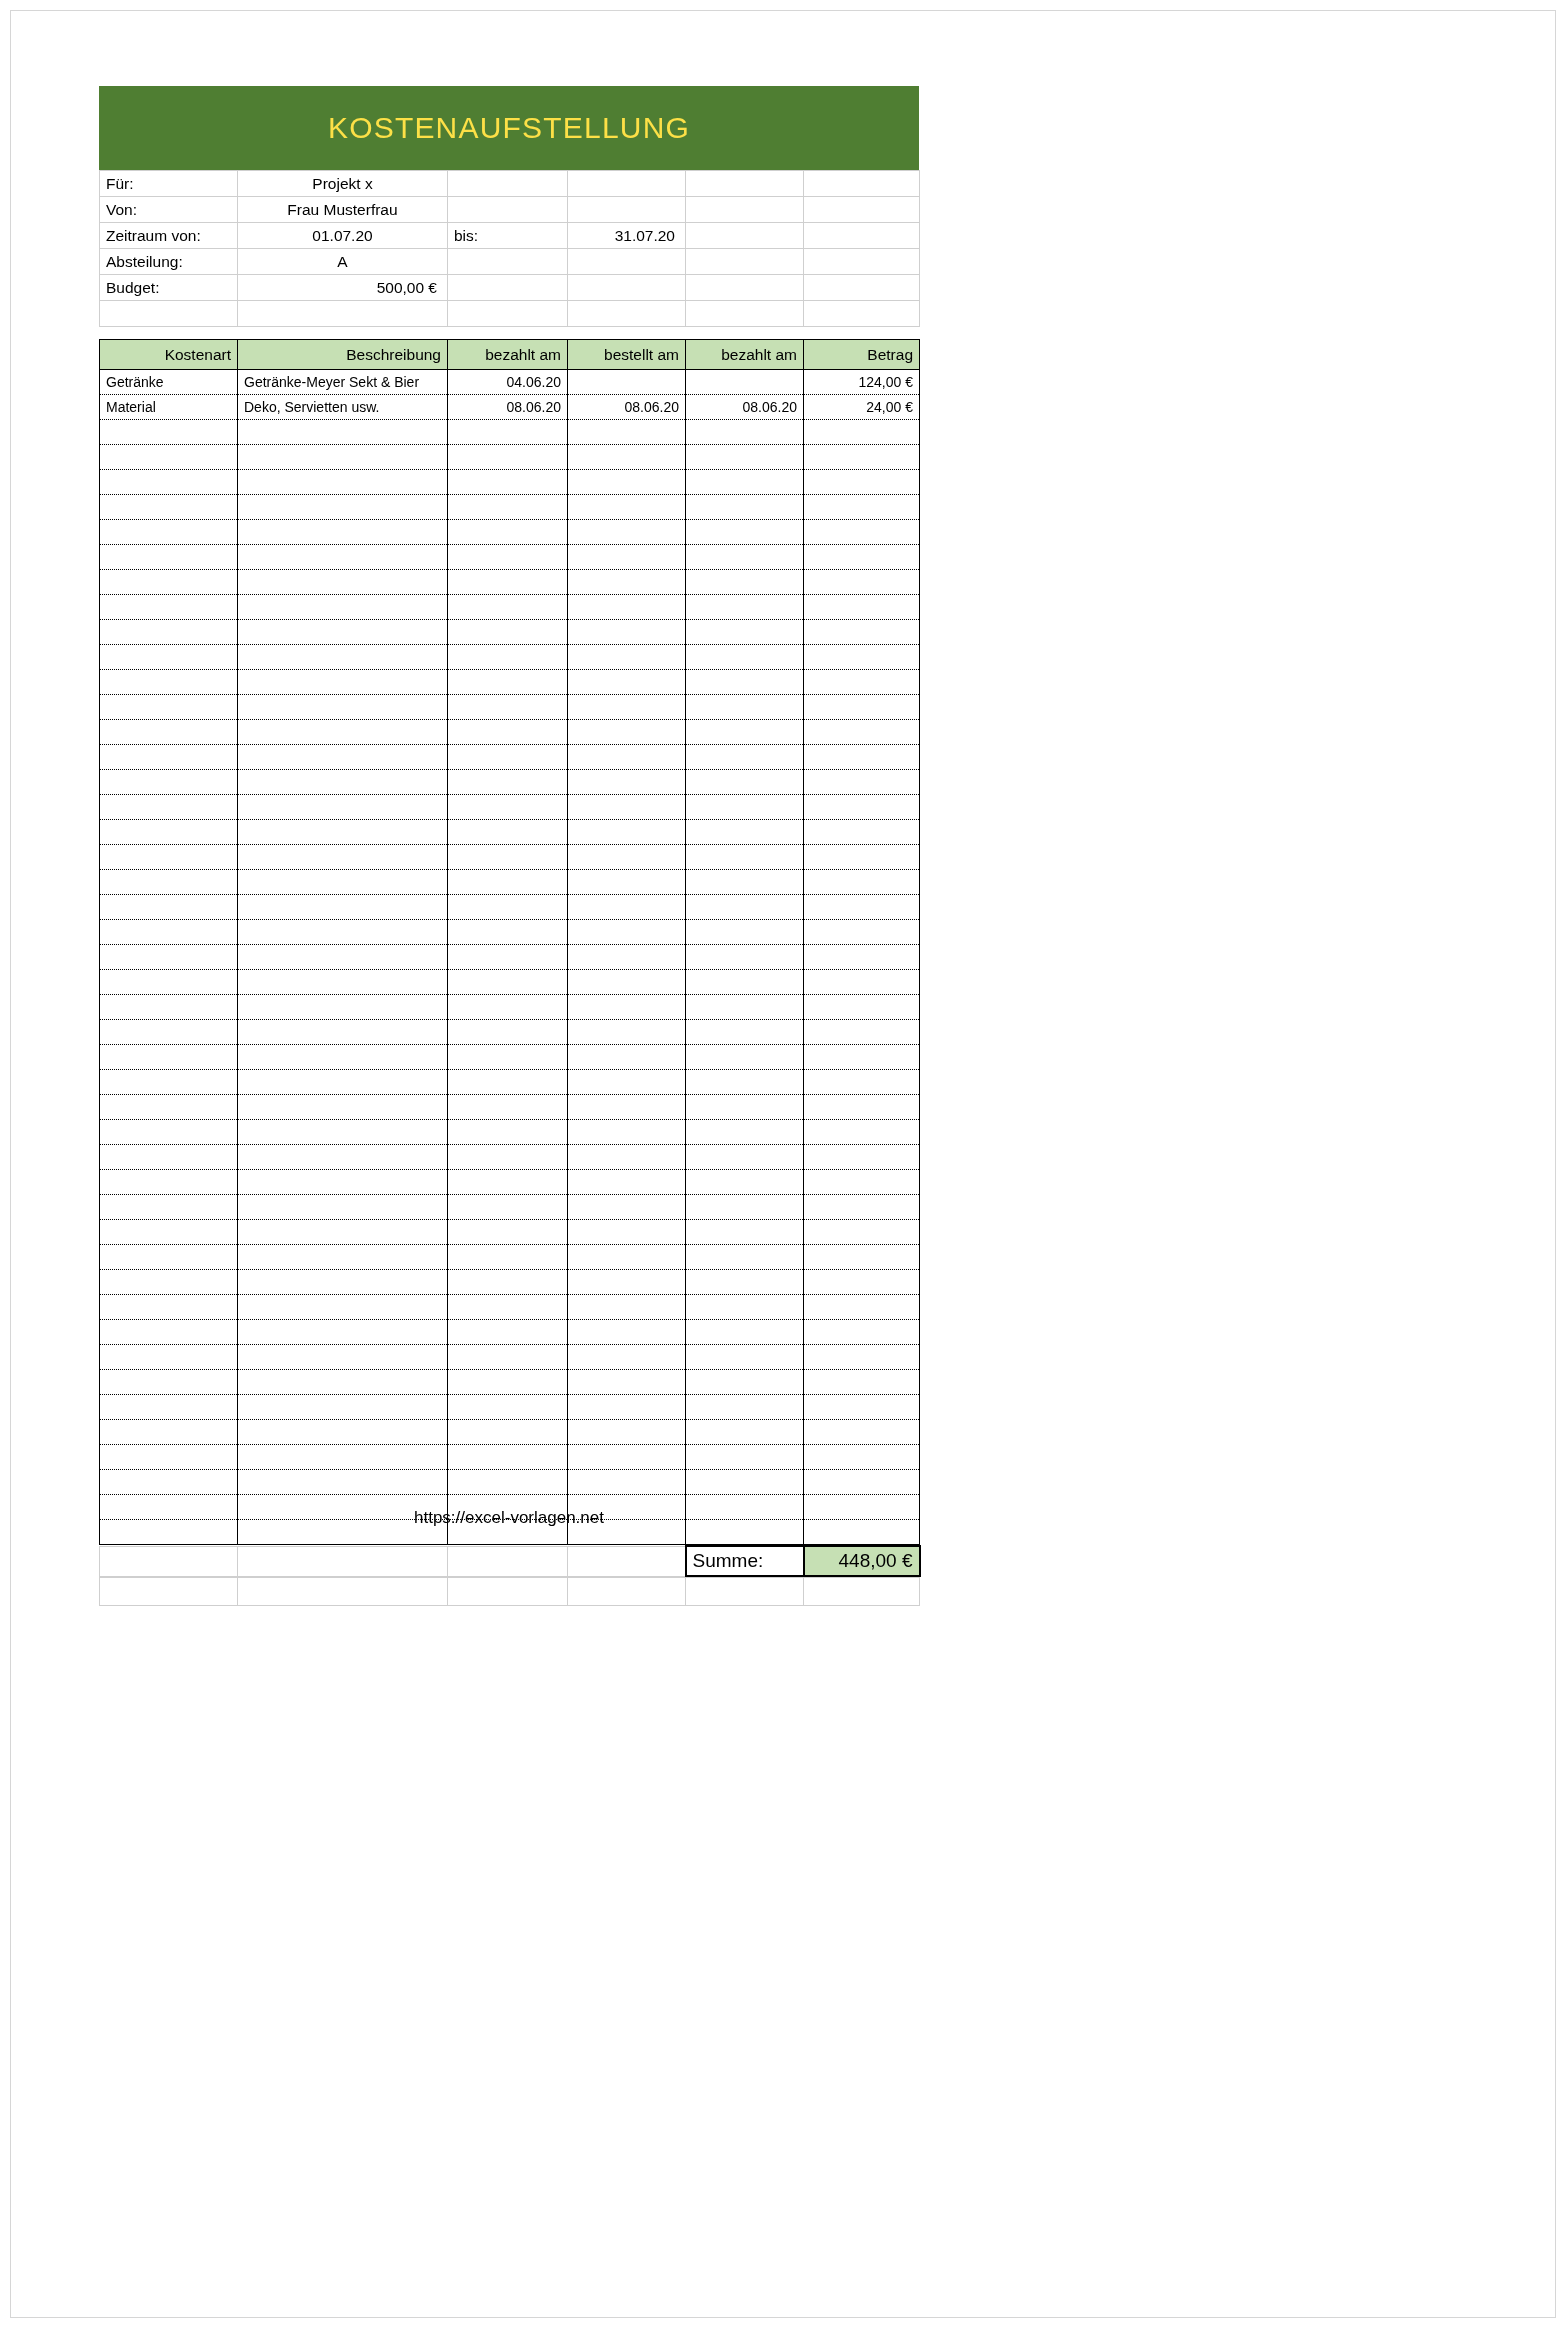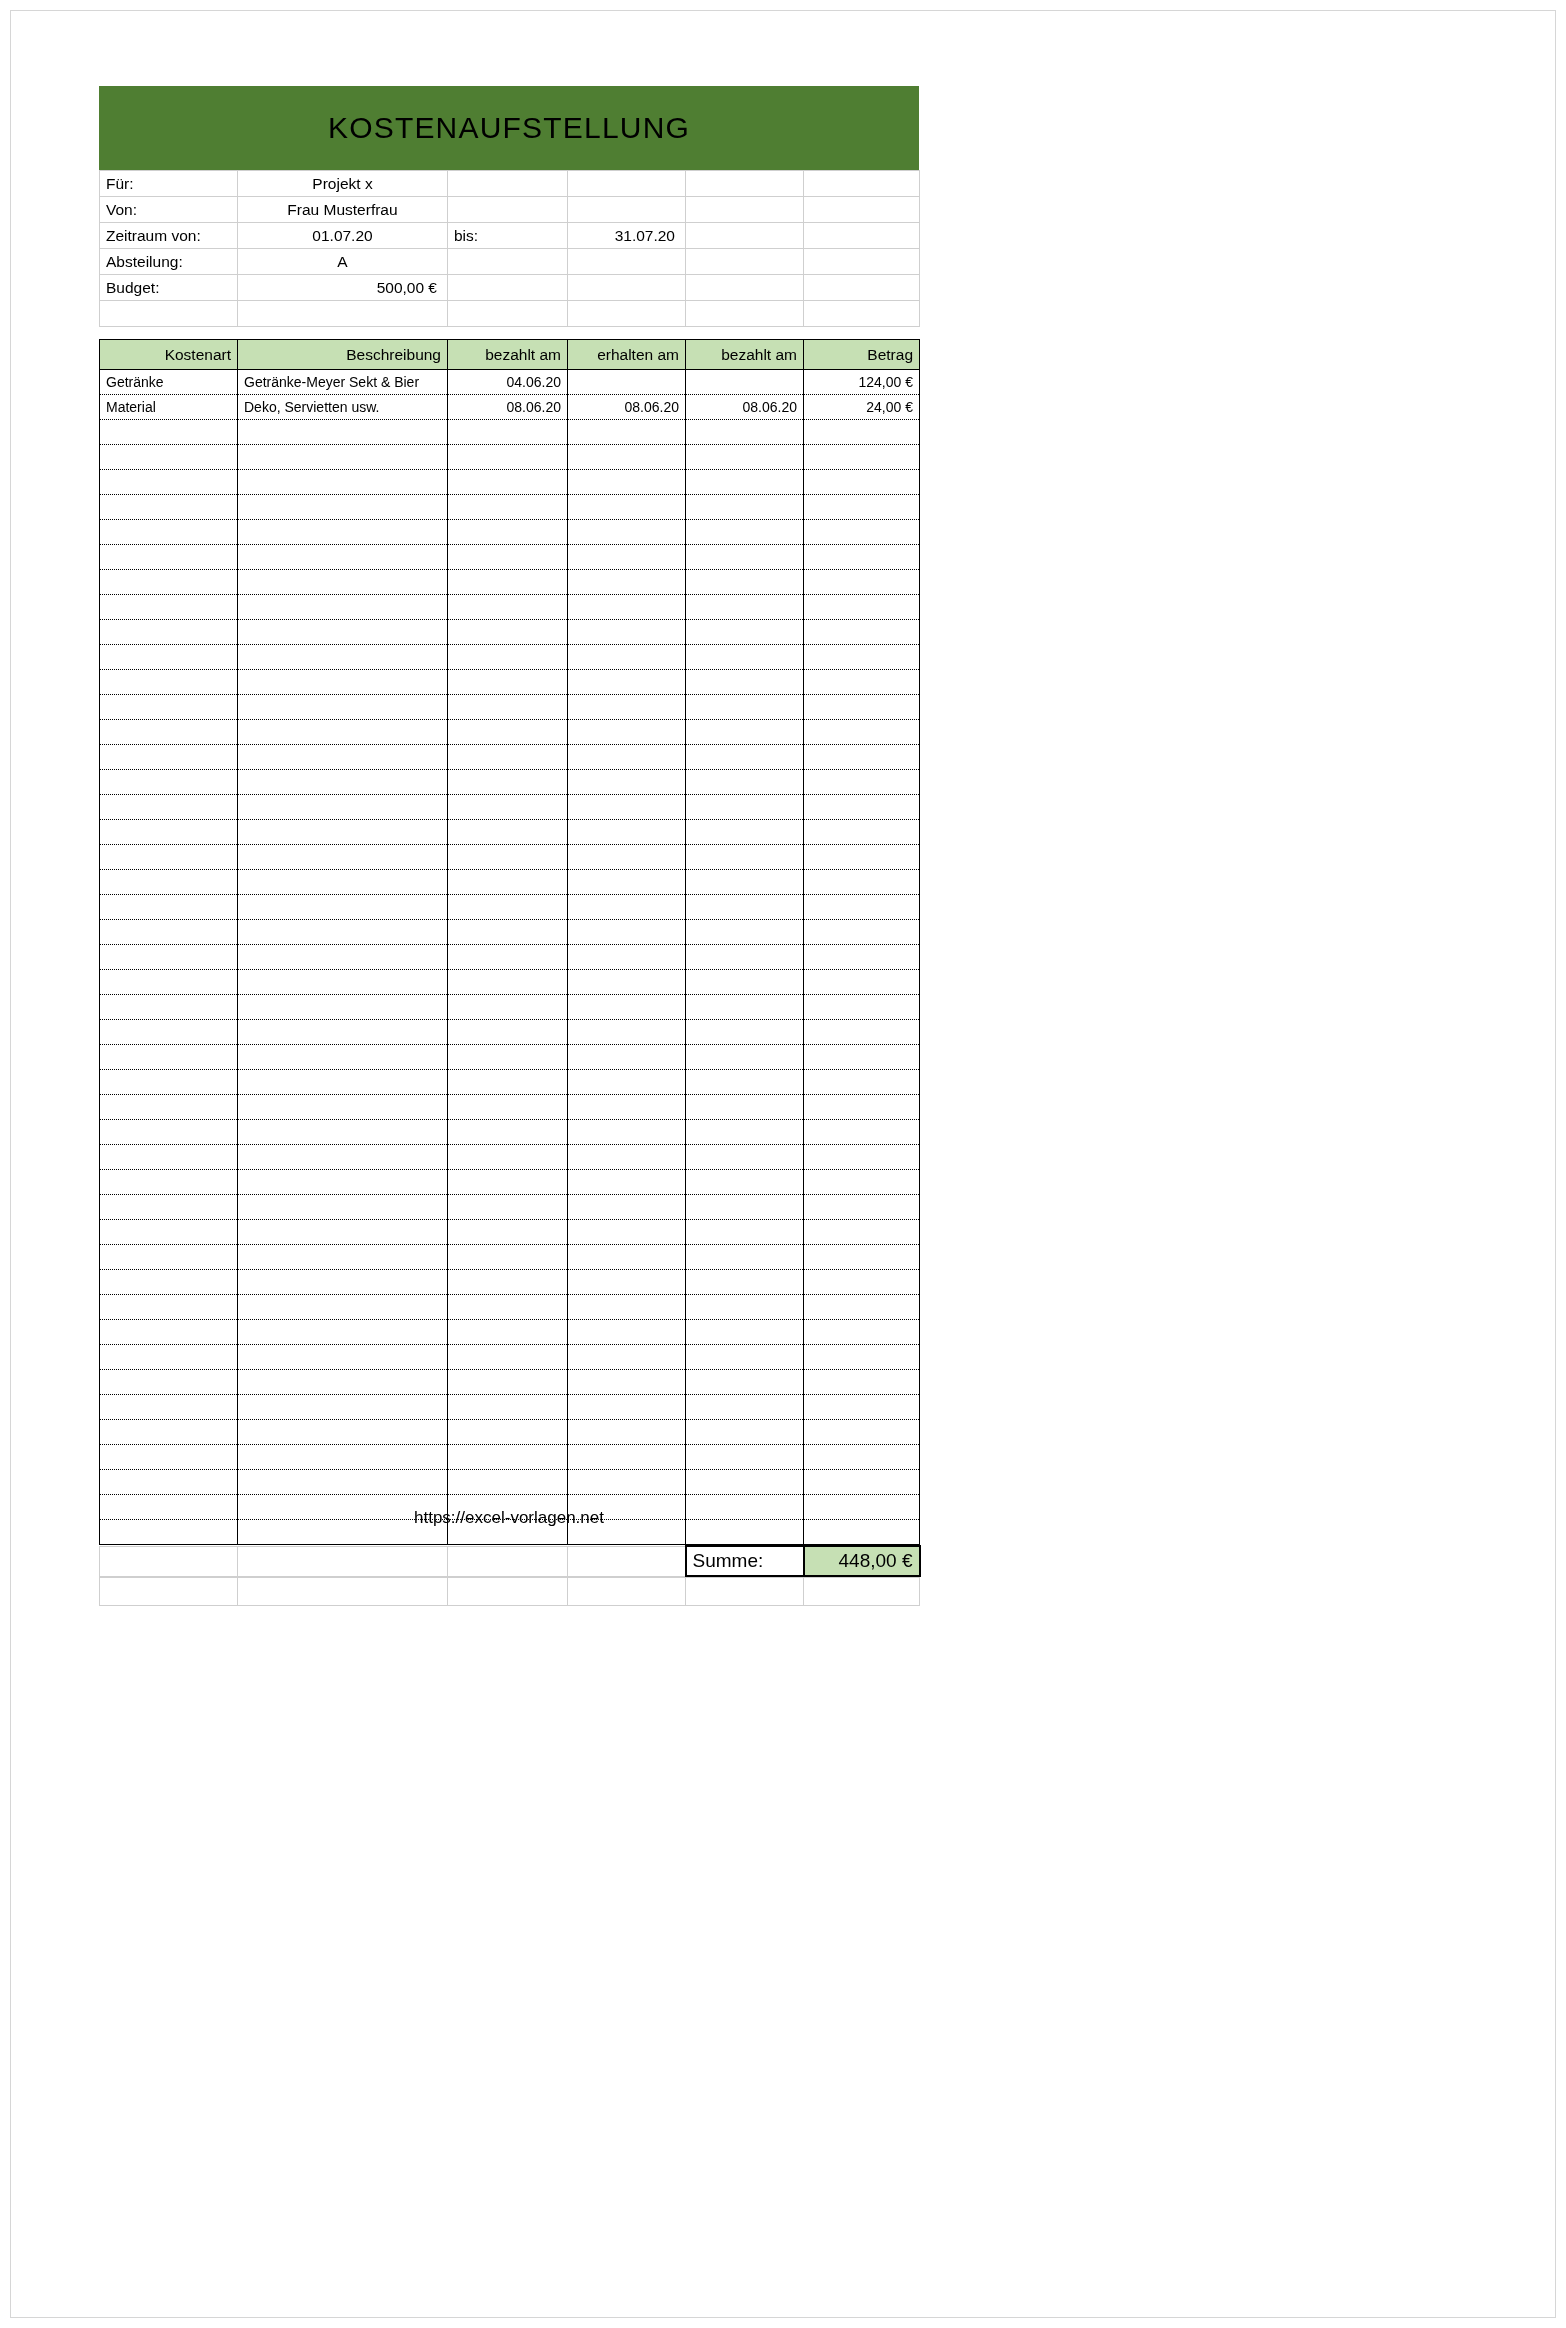--- a/index.html
+++ b/index.html
@@ -39,21 +39,21 @@
   
   .title-band {
     height: 84px;
     background: #4F7E32;
     display: flex;
     align-items: center;
     justify-content: center;
     box-sizing: border-box;
   }
   .title-text {
-    color: #000000;
+    color: #fde047;
     font-size: 30px;
     letter-spacing: 1.2px;
     font-weight: 400;
     line-height: 1;
     white-space: nowrap;
   }
 
   
   table.grid {
     border-collapse: collapse;
@@ -264,21 +264,21 @@
         <col class="c-bestellt">
         <col class="c-erhalten">
         <col class="c-bezahlt">
         <col class="c-betrag">
       </colgroup>
       <thead>
         <tr>
           <th style="background: rgb(198, 224, 180);">Kostenart</th>
           <th style="background: rgb(198, 224, 180);">Beschreibung</th>
           <th style="background: rgb(198, 224, 180);">bezahlt am</th>
-          <th style="background: rgb(198, 224, 180);">erhalten am</th>
+          <th style="background: rgb(198, 224, 180);">bestellt am</th>
           <th style="background: rgb(198, 224, 180);">bezahlt am</th>
           <th style="background: rgb(198, 224, 180);">Betrag</th>
         </tr>
       </thead>
       <tbody id="items-body">
           <tr>
             <td class="cell-left">Getränke</td>
             <td class="cell-left">Getränke-Meyer Sekt &amp; Bier</td>
             <td class="cell-right">04.06.20</td>
             <td class="cell-right"></td>

